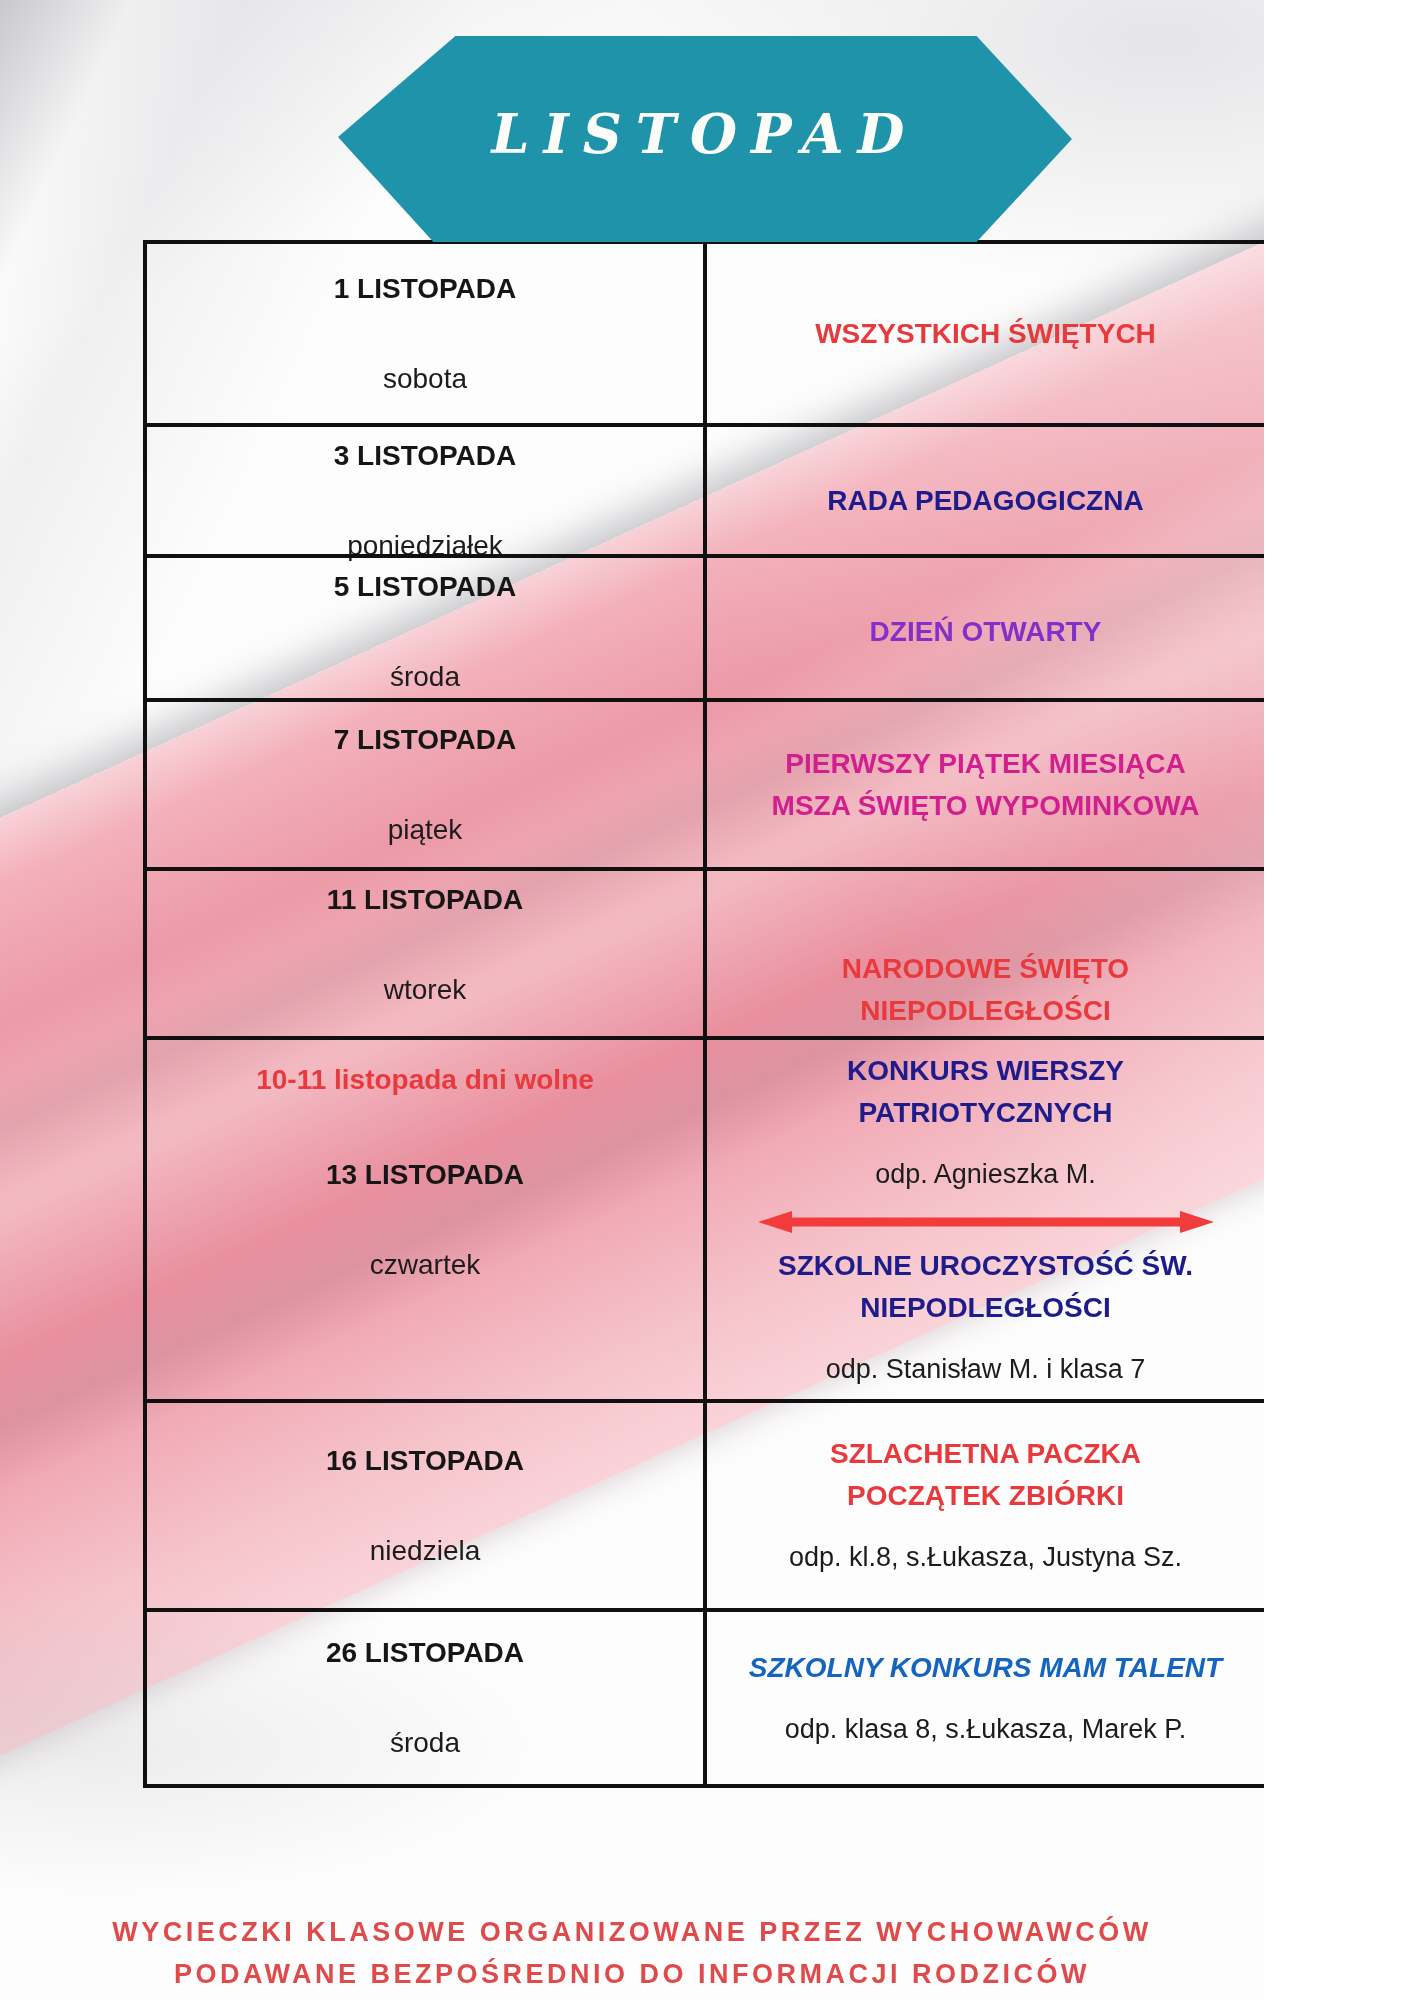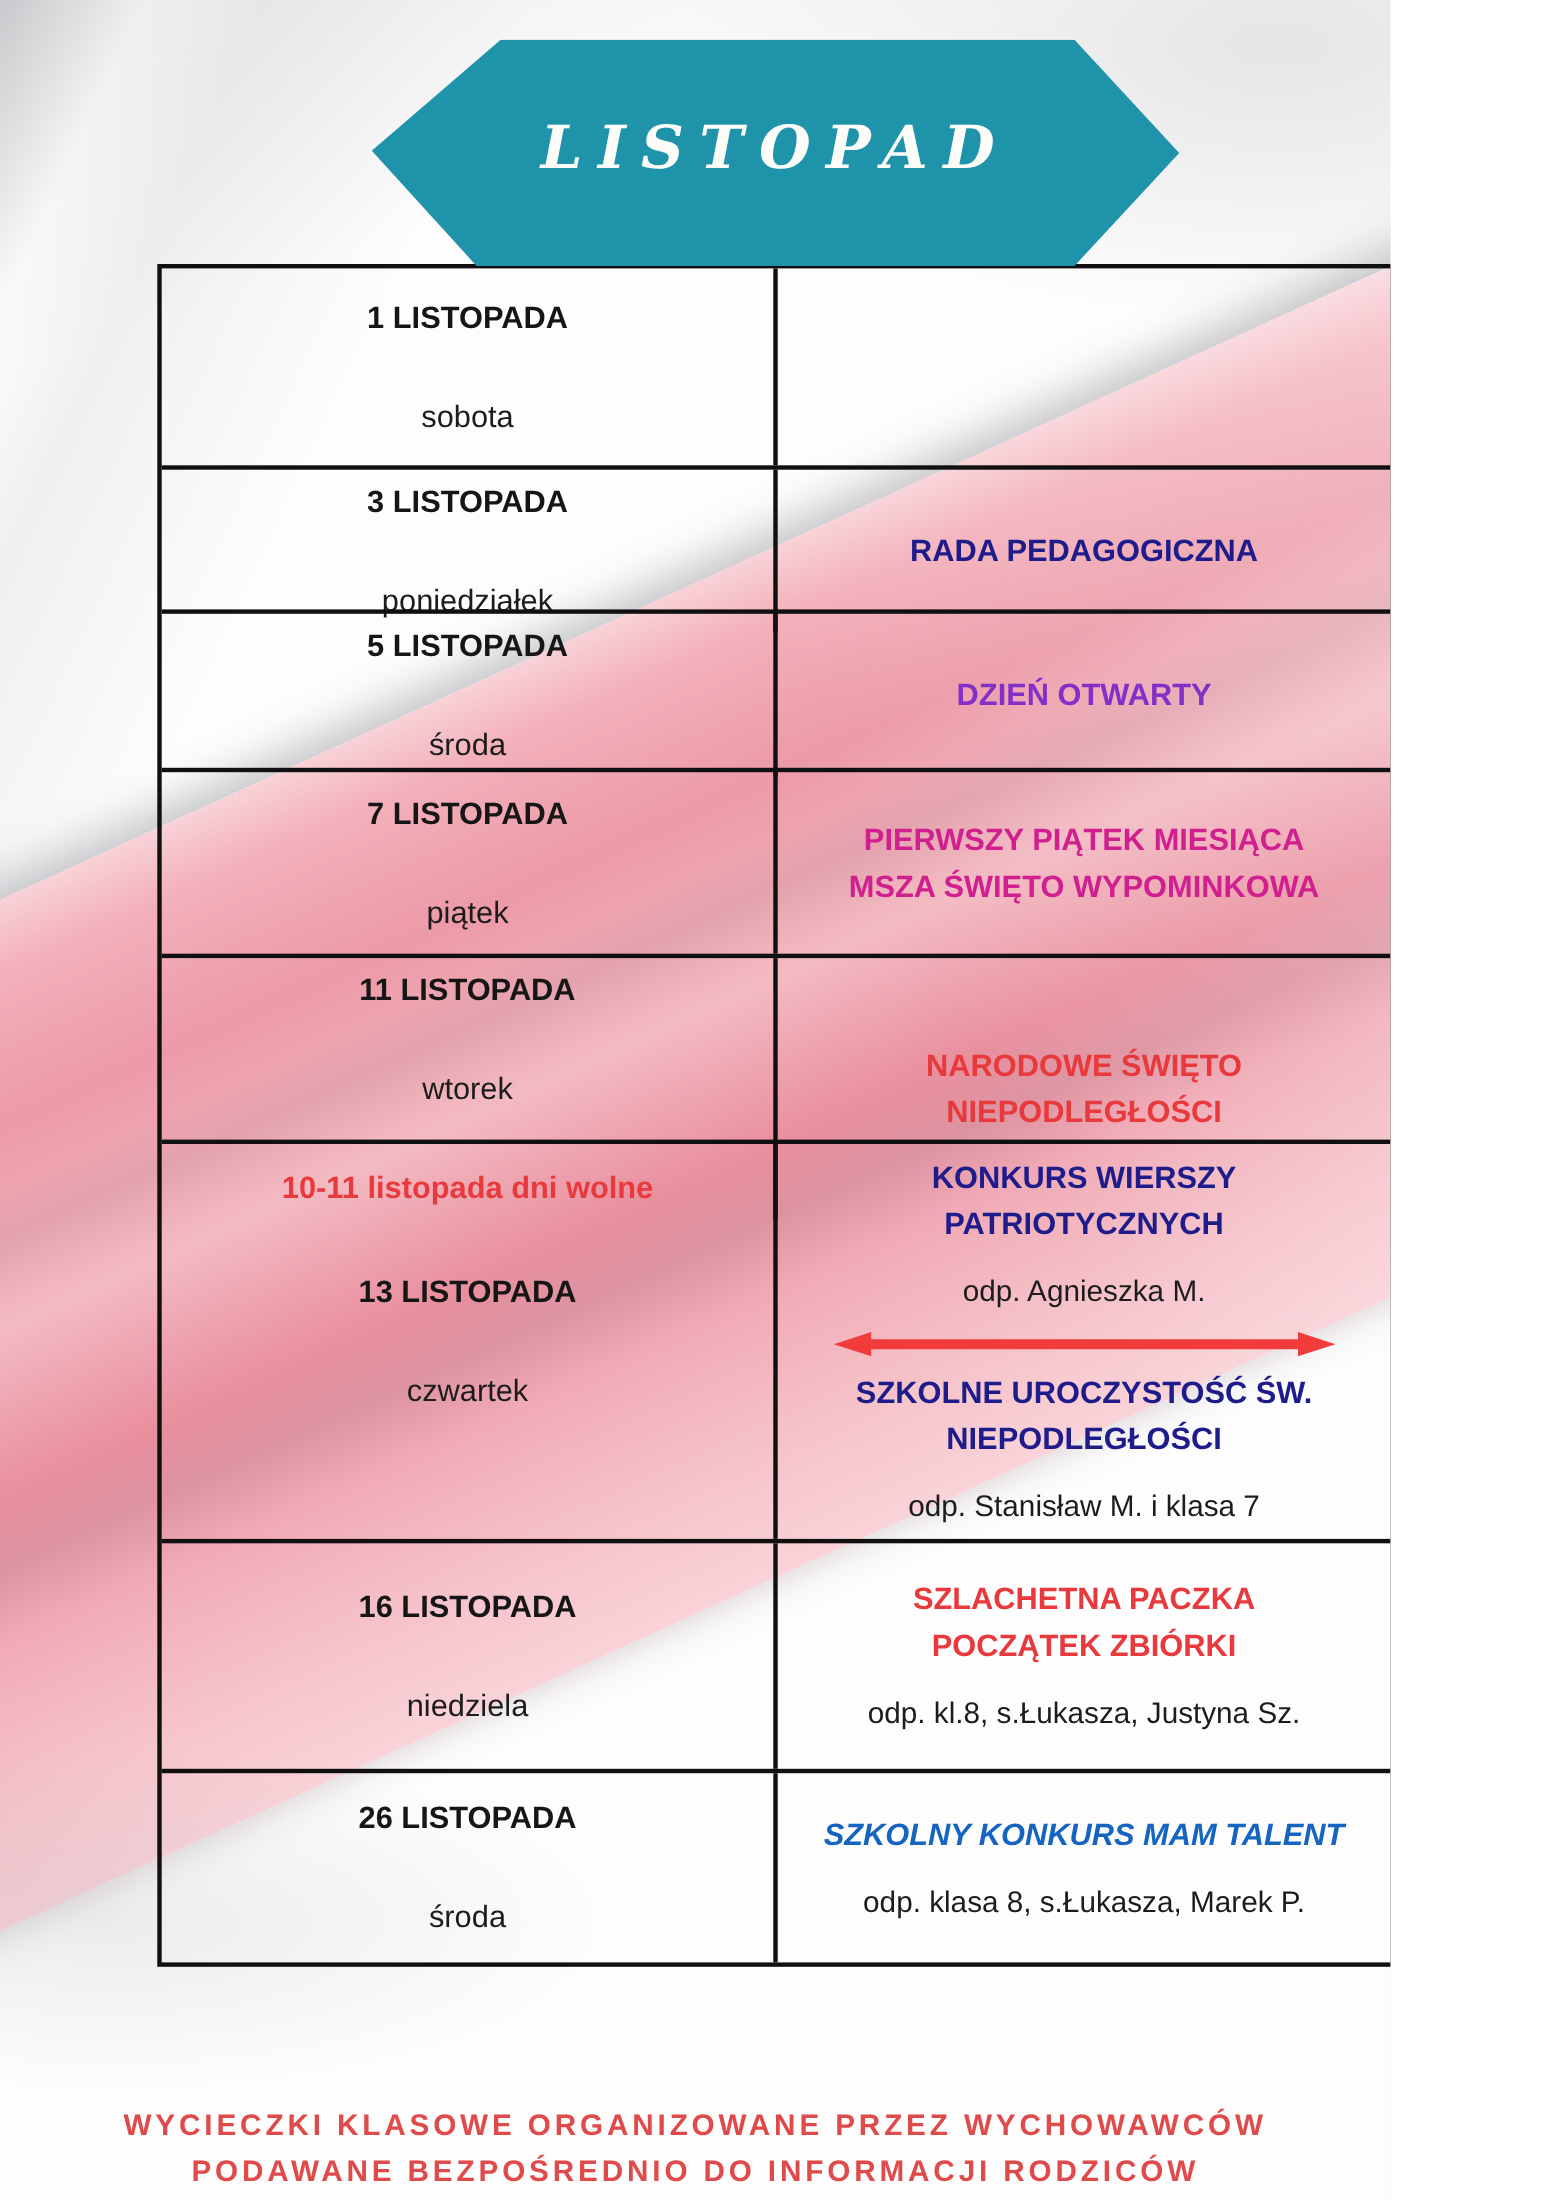--- a/index.html
+++ b/index.html
@@ -1,18 +1,18 @@
 <!DOCTYPE html>
 <html style="--c-teal: #1E93A9; --c-banner_text: #FCFDF9; --c-red: #E8393D; --c-navy: #1E1B8A; --c-purple: #8430C8; --c-magenta: #D11F8F; --c-blue: #1565C0; --c-arrow_red: #F23C3C; --c-footer_red: #DF4A4A; --c-table_border: #101010; --c-flag_pink: #EC9AA7;"><head>
 <meta charset="utf-8">
 <style>
   html,body{margin:0;padding:0;}
   body{width:1414px;height:2000px;overflow:hidden;background:#fff;
        font-family:"Liberation Sans","DejaVu Sans",sans-serif;}
-  .page{position:relative;width:1264px;height:2000px;overflow:hidden;background:#e5e5e5;}
+  .page{position:relative;width:1264px;height:2000px;overflow:hidden;background:#bef264;}
 
   
   .bg{position:absolute;inset:0;overflow:hidden;}
   .bg-white{position:absolute;inset:0;background:
       radial-gradient(ellipse 900px 420px at 92% 2%, rgba(190,190,196,.38) 0%, rgba(255,255,255,0) 60%),
       linear-gradient(115deg, rgba(120,120,128,.30) 0%, rgba(255,255,255,0) 6%, rgba(200,200,206,.25) 11%, rgba(255,255,255,0) 22%),
       linear-gradient(160deg, rgba(170,170,178,.20) 0%, rgba(255,255,255,0) 14%),
       #fdfdfd;}
   .bg-white-low{position:absolute;left:0;top:1540px;width:100%;height:460px;background:
       radial-gradient(ellipse 700px 240px at 8% 45%, rgba(160,160,168,.18) 0%, rgba(255,255,255,0) 65%);}
@@ -78,20 +78,23 @@
   <div class="banner">
     <span class="banner-title">LISTOPAD</span>
   </div>
 
   <div class="cal">
 
     <div class="row">
       <div class="cell date-cell">
         <div class="date">1 LISTOPADA</div>
         <div class="weekday">sobota</div>
+      </div>
+      <div class="cell event-cell">
+        <div class="ev-title c-red">WSZYSTKICH ŚWIĘTYCH</div>
       </div>
     </div>
 
     <div class="row">
       <div class="cell date-cell">
         <div class="date">3 LISTOPADA</div>
         <div class="weekday">poniedziałek</div>
       </div>
       <div class="cell event-cell">
         <div class="ev-title c-navy">RADA PEDAGOGICZNA</div>

